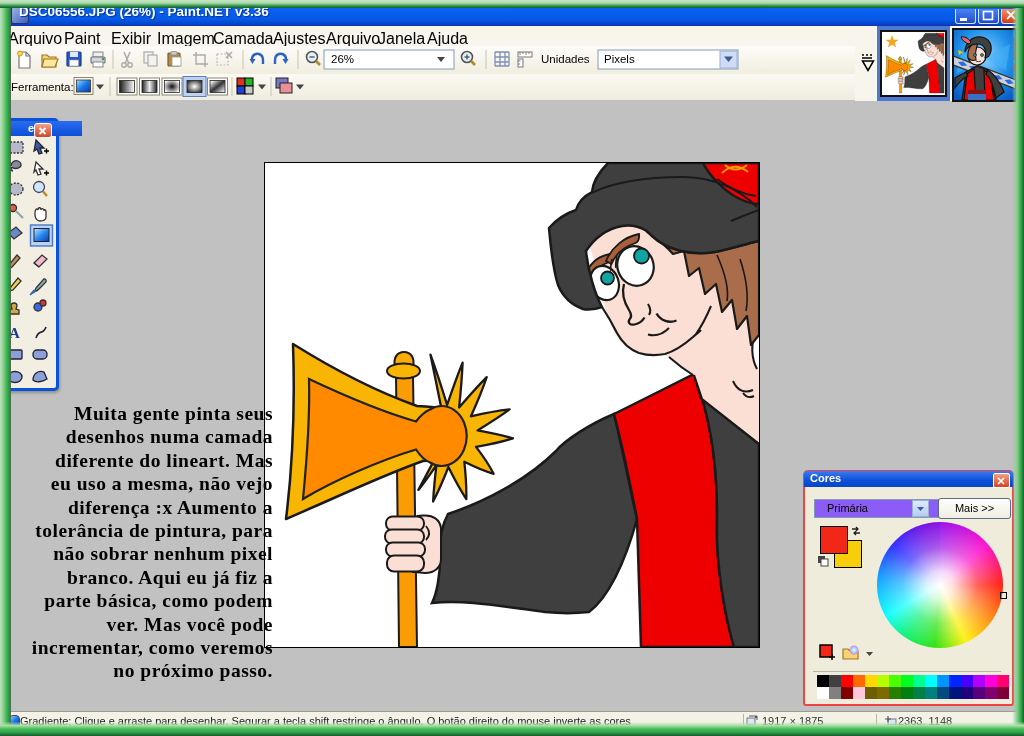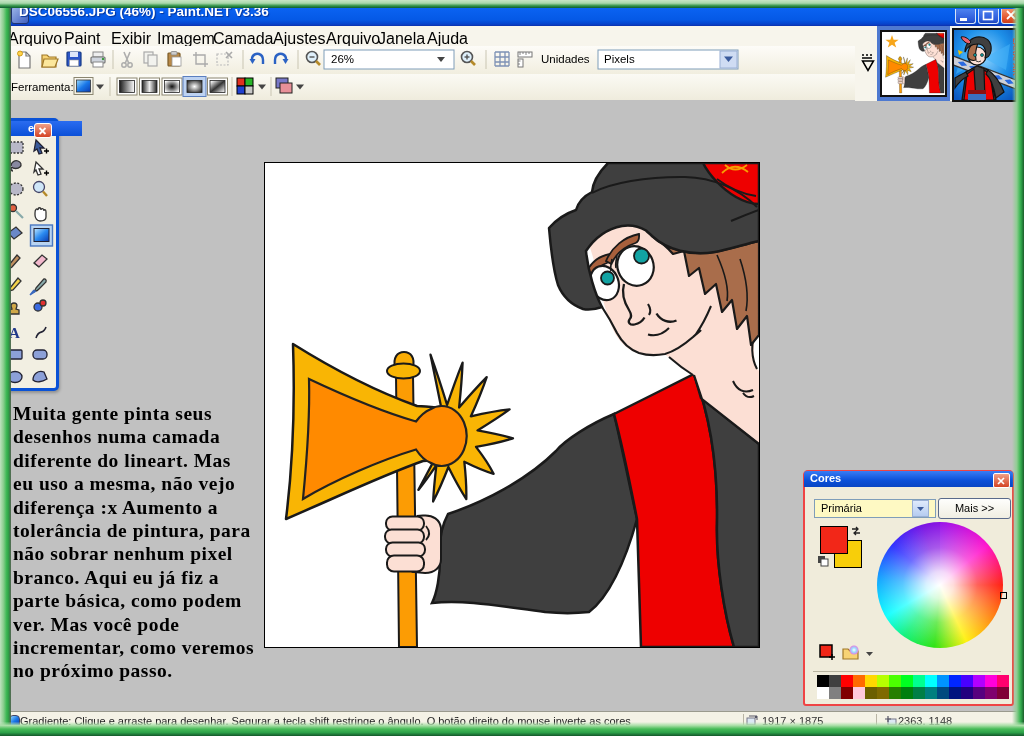--- a/index.html
+++ b/index.html
@@ -16,36 +16,36 @@
 #btn-close{left:1001px;background:linear-gradient(180deg,#f0926c,#e25028 70%,#c93d1c);}
 
 #menubar{left:0;top:26px;width:1013px;height:20px;background:#f7f5ec;border-bottom:1px solid #f1eee2;}
 #menubar span{position:absolute;top:4px;font-size:16px;color:#000;}
 
 #toolbar1{left:0;top:46px;width:1013px;height:28px;background:linear-gradient(180deg,#fdfcf8,#f1eedf);}
 #toolbar2{left:0;top:74px;width:1013px;height:26px;background:linear-gradient(180deg,#fbfaf4,#efecdd);}
 
 #canvasbox{left:264px;top:162px;width:494px;height:484px;background:#fff;border:1px solid #000;}
 
-#caption{left:13px;top:402px;width:260px;font-family:"Liberation Serif",serif;font-weight:bold;font-size:19.5px;line-height:23.4px;color:#000;letter-spacing:0.5px;}
+#caption{left:13px;top:402px;width:260px;font-family:"Liberation Serif",serif;font-weight:bold;font-size:19.5px;line-height:23.4px;color:#000;letter-spacing:0.5px;text-align:right;}
 
 #statusbar{left:0;top:711px;width:1024px;height:25px;background:#f4f2e6;border-top:1px solid #9a9a8e;}
 #statusbar .st{position:absolute;top:3px;font-size:11px;color:#333;white-space:nowrap;}
 
 #fr-top{left:0;top:0;width:1024px;height:8px;background:linear-gradient(180deg,#c8e6c6 0%,#a8d8ab 40%,#35954a 72%,#0d5c2e 100%);z-index:90;}
 #fr-left{left:0;top:0;width:11px;height:736px;background:linear-gradient(90deg,#bfe2bf 0%,#8ccf90 30%,#3cb853 60%,#2f9a46 80%,#476b4a 95%,rgba(100,110,100,0.4) 100%);z-index:89;}
 #fr-right{left:1012px;top:0;width:12px;height:736px;background:linear-gradient(90deg,rgba(193,193,193,0) 0%,#8fcd92 40%,#44b95a 65%,#2c9a45 80%,#1c5c2b 100%);z-index:89;}
 #fr-bottom{left:0;top:722px;width:1024px;height:14px;background:linear-gradient(180deg,rgba(230,240,225,0.1) 0%,#aadfa8 25%,#47bb58 50%,#2da149 75%,#14562a 100%);z-index:90;}
 </style>
 </head>
 <body>
 <div id="screen">
   <div id="titlebar" class="abs"></div>
   <div id="pdnicon" class="abs"></div>
-  <div id="title-text" class="abs">DSC06556.JPG (46%) - Paint.NET v3.36</div>
+  <div id="title-text" class="abs">DSC06556.JPG (26%) - Paint.NET v3.36</div>
   <div id="btn-min" class="abs winbtn"><svg width="19" height="14">
         <rect x="4" y="9" width="7" height="3" fill="#fff"></rect>
       </svg></div>
   <div id="btn-max" class="abs winbtn"><svg width="19" height="14">
         <rect x="4.5" y="2.5" width="9" height="8" fill="none" stroke="#fff" stroke-width="1.6"></rect>
       </svg></div>
   <div id="btn-close" class="abs winbtn"><svg width="19" height="14">
         <path d="M5,2 L13,10 M13,2 L5,10" stroke="#fff" stroke-width="1.8"></path>
       </svg></div>
 
@@ -393,21 +393,21 @@
         </defs>
     </svg>
   </div>
 
   <div id="coreswin" class="abs" style="left:803px;top:470px;width:207px;height:232px;background:#f0ecdb;border:2px solid #ef4444;border-radius:5px 5px 3px 3px;">
     <div class="abs" style="left:-1px;top:-1px;width:203px;height:16px;background:linear-gradient(180deg,#3a7cf4 0%,#0b50d8 60%,#0845c4 100%);color:#fff;font-weight:bold;font-size:11px;padding-left:6px;line-height:15px;border-radius:3px 3px 0 0;">Cores</div>
     <div class="abs" style="left:188px;top:1px;width:15px;height:13px;background:linear-gradient(180deg,#f0a088,#d44424);border:1px solid #fff;border-radius:2px;"><svg width="15" height="13">
           <path d="M4,3 L10,9 M10,3 L4,9" stroke="#fff" stroke-width="1.7"></path>
         </svg></div>
 
-    <div class="abs" style="left:9px;top:27px;width:114px;height:17px;background:#fef9c3;border:1px solid #7f9db9;font-size:11px;line-height:16px;padding-left:6px;">Primária</div>
+    <div class="abs" style="left:9px;top:27px;width:114px;height:17px;background:#8b5cf6;border:1px solid #7f9db9;font-size:11px;line-height:16px;padding-left:12px;">Primária</div>
     <div class="abs" style="left:107px;top:28px;width:15px;height:15px;background:linear-gradient(180deg,#dfeafc,#b6ccf0);border:1px solid #9ab0d5;"><svg width="15" height="15">
           <path d="M4,6 l7,0 l-3.5,4 z" fill="#3a5a9c"></path>
         </svg></div>
 
     <div class="abs" style="left:133px;top:26px;width:71px;height:19px;background:linear-gradient(180deg,#fefefc,#f0eee2);border:1px solid #5a6a8a;border-radius:3px;font-size:11px;text-align:center;line-height:18px;">Mais &gt;&gt;</div>
 
     <div class="abs" style="left:29px;top:68px;width:26px;height:26px;background:#f7ce0a;border:1px solid #000;"></div>
     <div class="abs" style="left:15px;top:54px;width:26px;height:26px;background:#f22718;border:1.5px solid #000;"></div>
     <svg class="abs" style="left:45px;top:53px;" width="12" height="12">
         <path d="M2,4 L8,4 M6,2 L8,4 L6,6 M10,8 L4,8 M6,6.2 L4,8 L6,10" stroke="#222" stroke-width="1.3" fill="none"></path>

